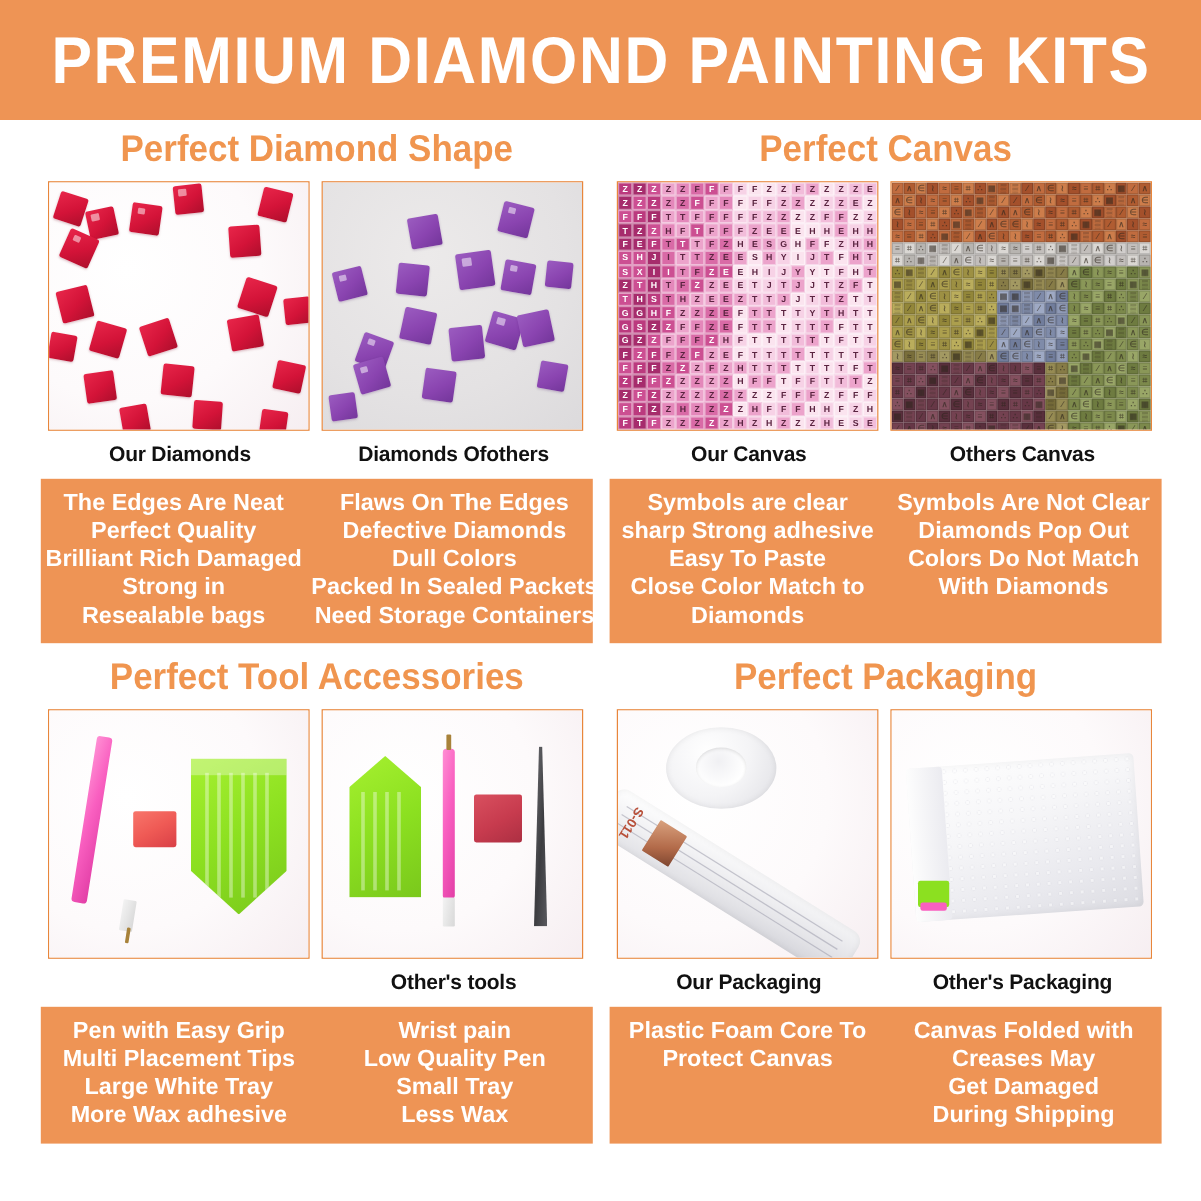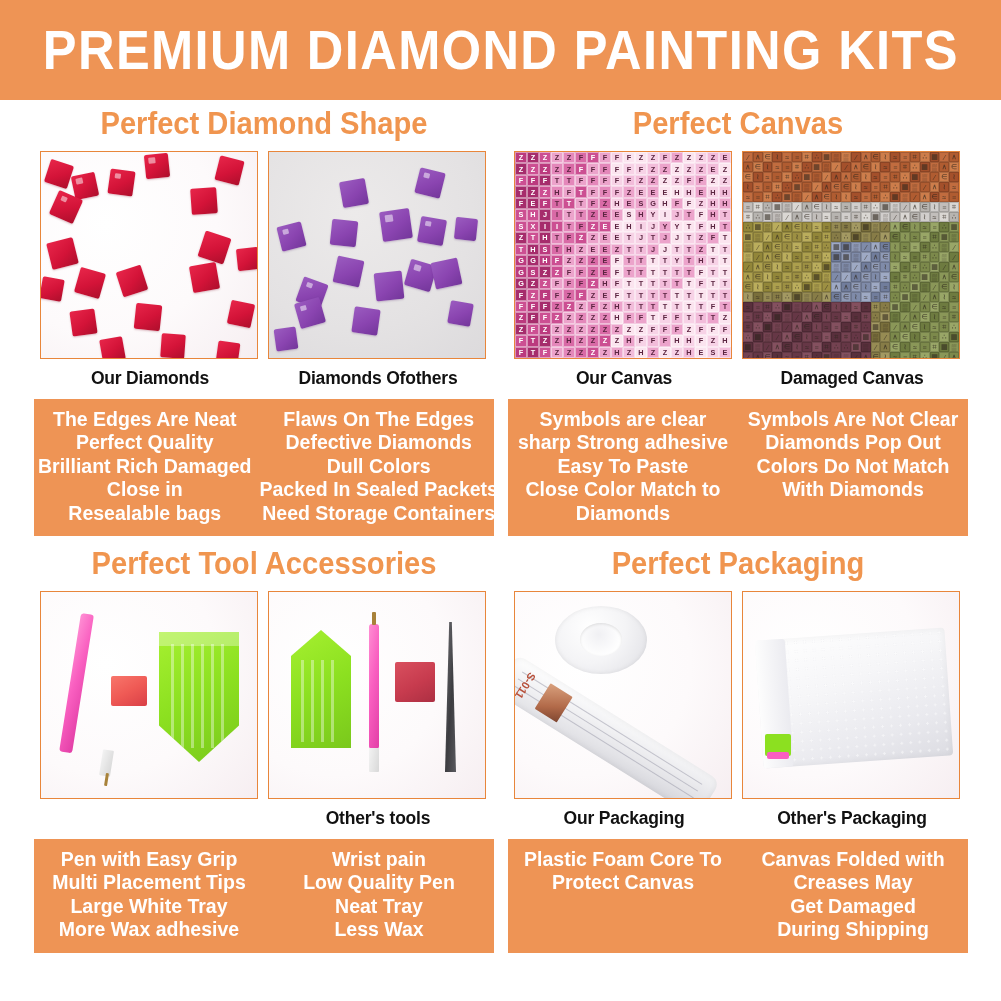--- a/index.html
+++ b/index.html
@@ -175,21 +175,21 @@
             </div>
         </div>
         <div class="caption">Diamonds Ofothers</div>
       </div>
     </div>
     <div class="textblock">
       <div class="tcol">
           <div>The Edges Are Neat</div>
           <div>Perfect Quality</div>
           <div>Brilliant Rich Damaged</div>
-          <div>Close in</div>
+          <div>Strong in</div>
           <div>Resealable bags</div>
         </div>
       <div class="tcol">
           <div>Flaws On The Edges</div>
           <div>Defective Diamonds</div>
           <div>Dull Colors</div>
           <div>Packed In Sealed Packets</div>
           <div>Need Storage Containers</div>
         </div>
     </div>
@@ -989,21 +989,21 @@
               <div class="cell" style="background: rgb(169, 155, 85);">≀</div>
               <div class="cell" style="background: rgb(107, 124, 48);">≈</div>
               <div class="cell" style="background: rgb(138, 155, 74);">≡</div>
               <div class="cell" style="background: rgb(122, 139, 60);">⌗</div>
               <div class="cell" style="background: rgb(154, 171, 90);">∴</div>
               <div class="cell" style="background: rgb(107, 124, 48);">▦</div>
               <div class="cell" style="background: rgb(138, 155, 74);">⁄</div>
               <div class="cell" style="background: rgb(122, 139, 60);">∧</div>
             </div>
         </div>
-        <div class="caption">Damaged Canvas</div>
+        <div class="caption">Others Canvas</div>
       </div>
     </div>
     <div class="textblock">
       <div class="tcol">
           <div>Symbols are clear</div>
           <div>sharp Strong adhesive</div>
           <div>Easy To Paste</div>
           <div>Close Color Match to</div>
           <div>Diamonds</div>
         </div>
@@ -1064,21 +1064,21 @@
     <div class="textblock">
       <div class="tcol">
           <div>Pen with Easy Grip</div>
           <div>Multi Placement Tips</div>
           <div>Large White Tray</div>
           <div>More Wax adhesive</div>
         </div>
       <div class="tcol">
           <div>Wrist pain</div>
           <div>Low Quality Pen</div>
-          <div>Neat Tray</div>
+          <div>Small Tray</div>
           <div>Less Wax</div>
         </div>
     </div>
   </div>
 
   <div class="section" style="left:508px;top:548px;width:460px;">
     <div class="sec-title">Perfect Packaging</div>
     <div class="panes" style="margin-top:12px;">
       <div class="pane">
         <div class="photo">

